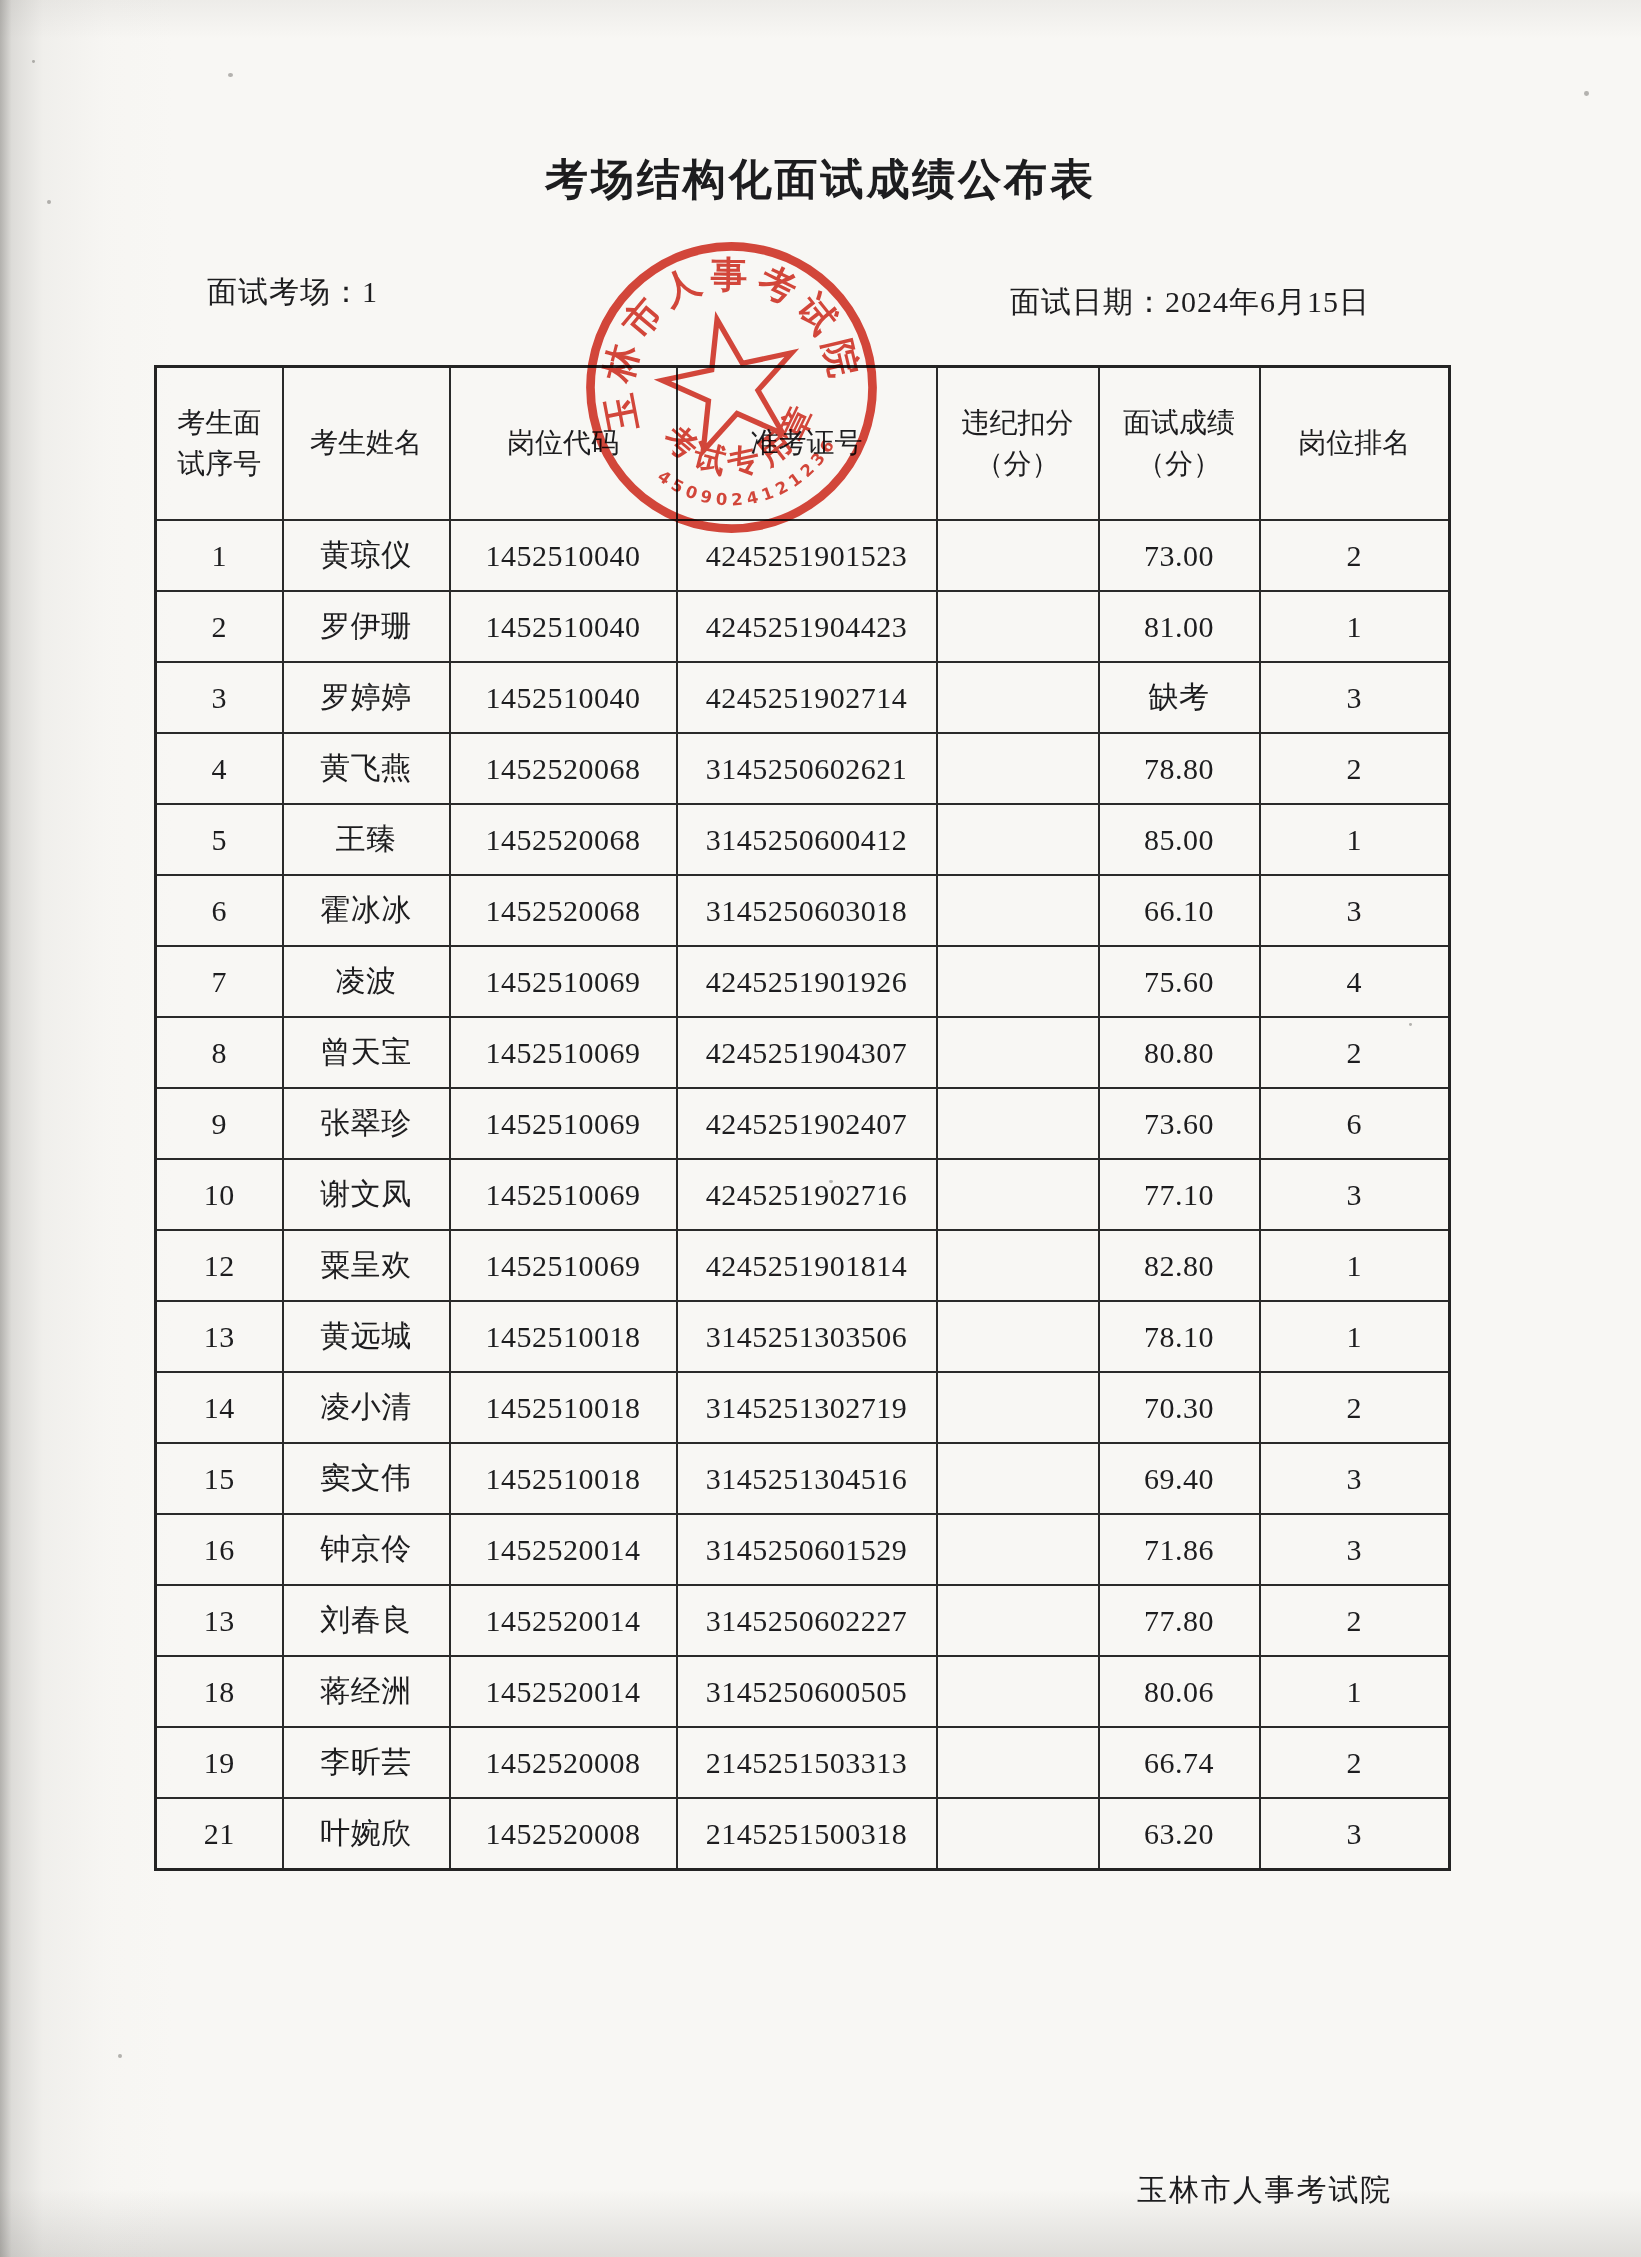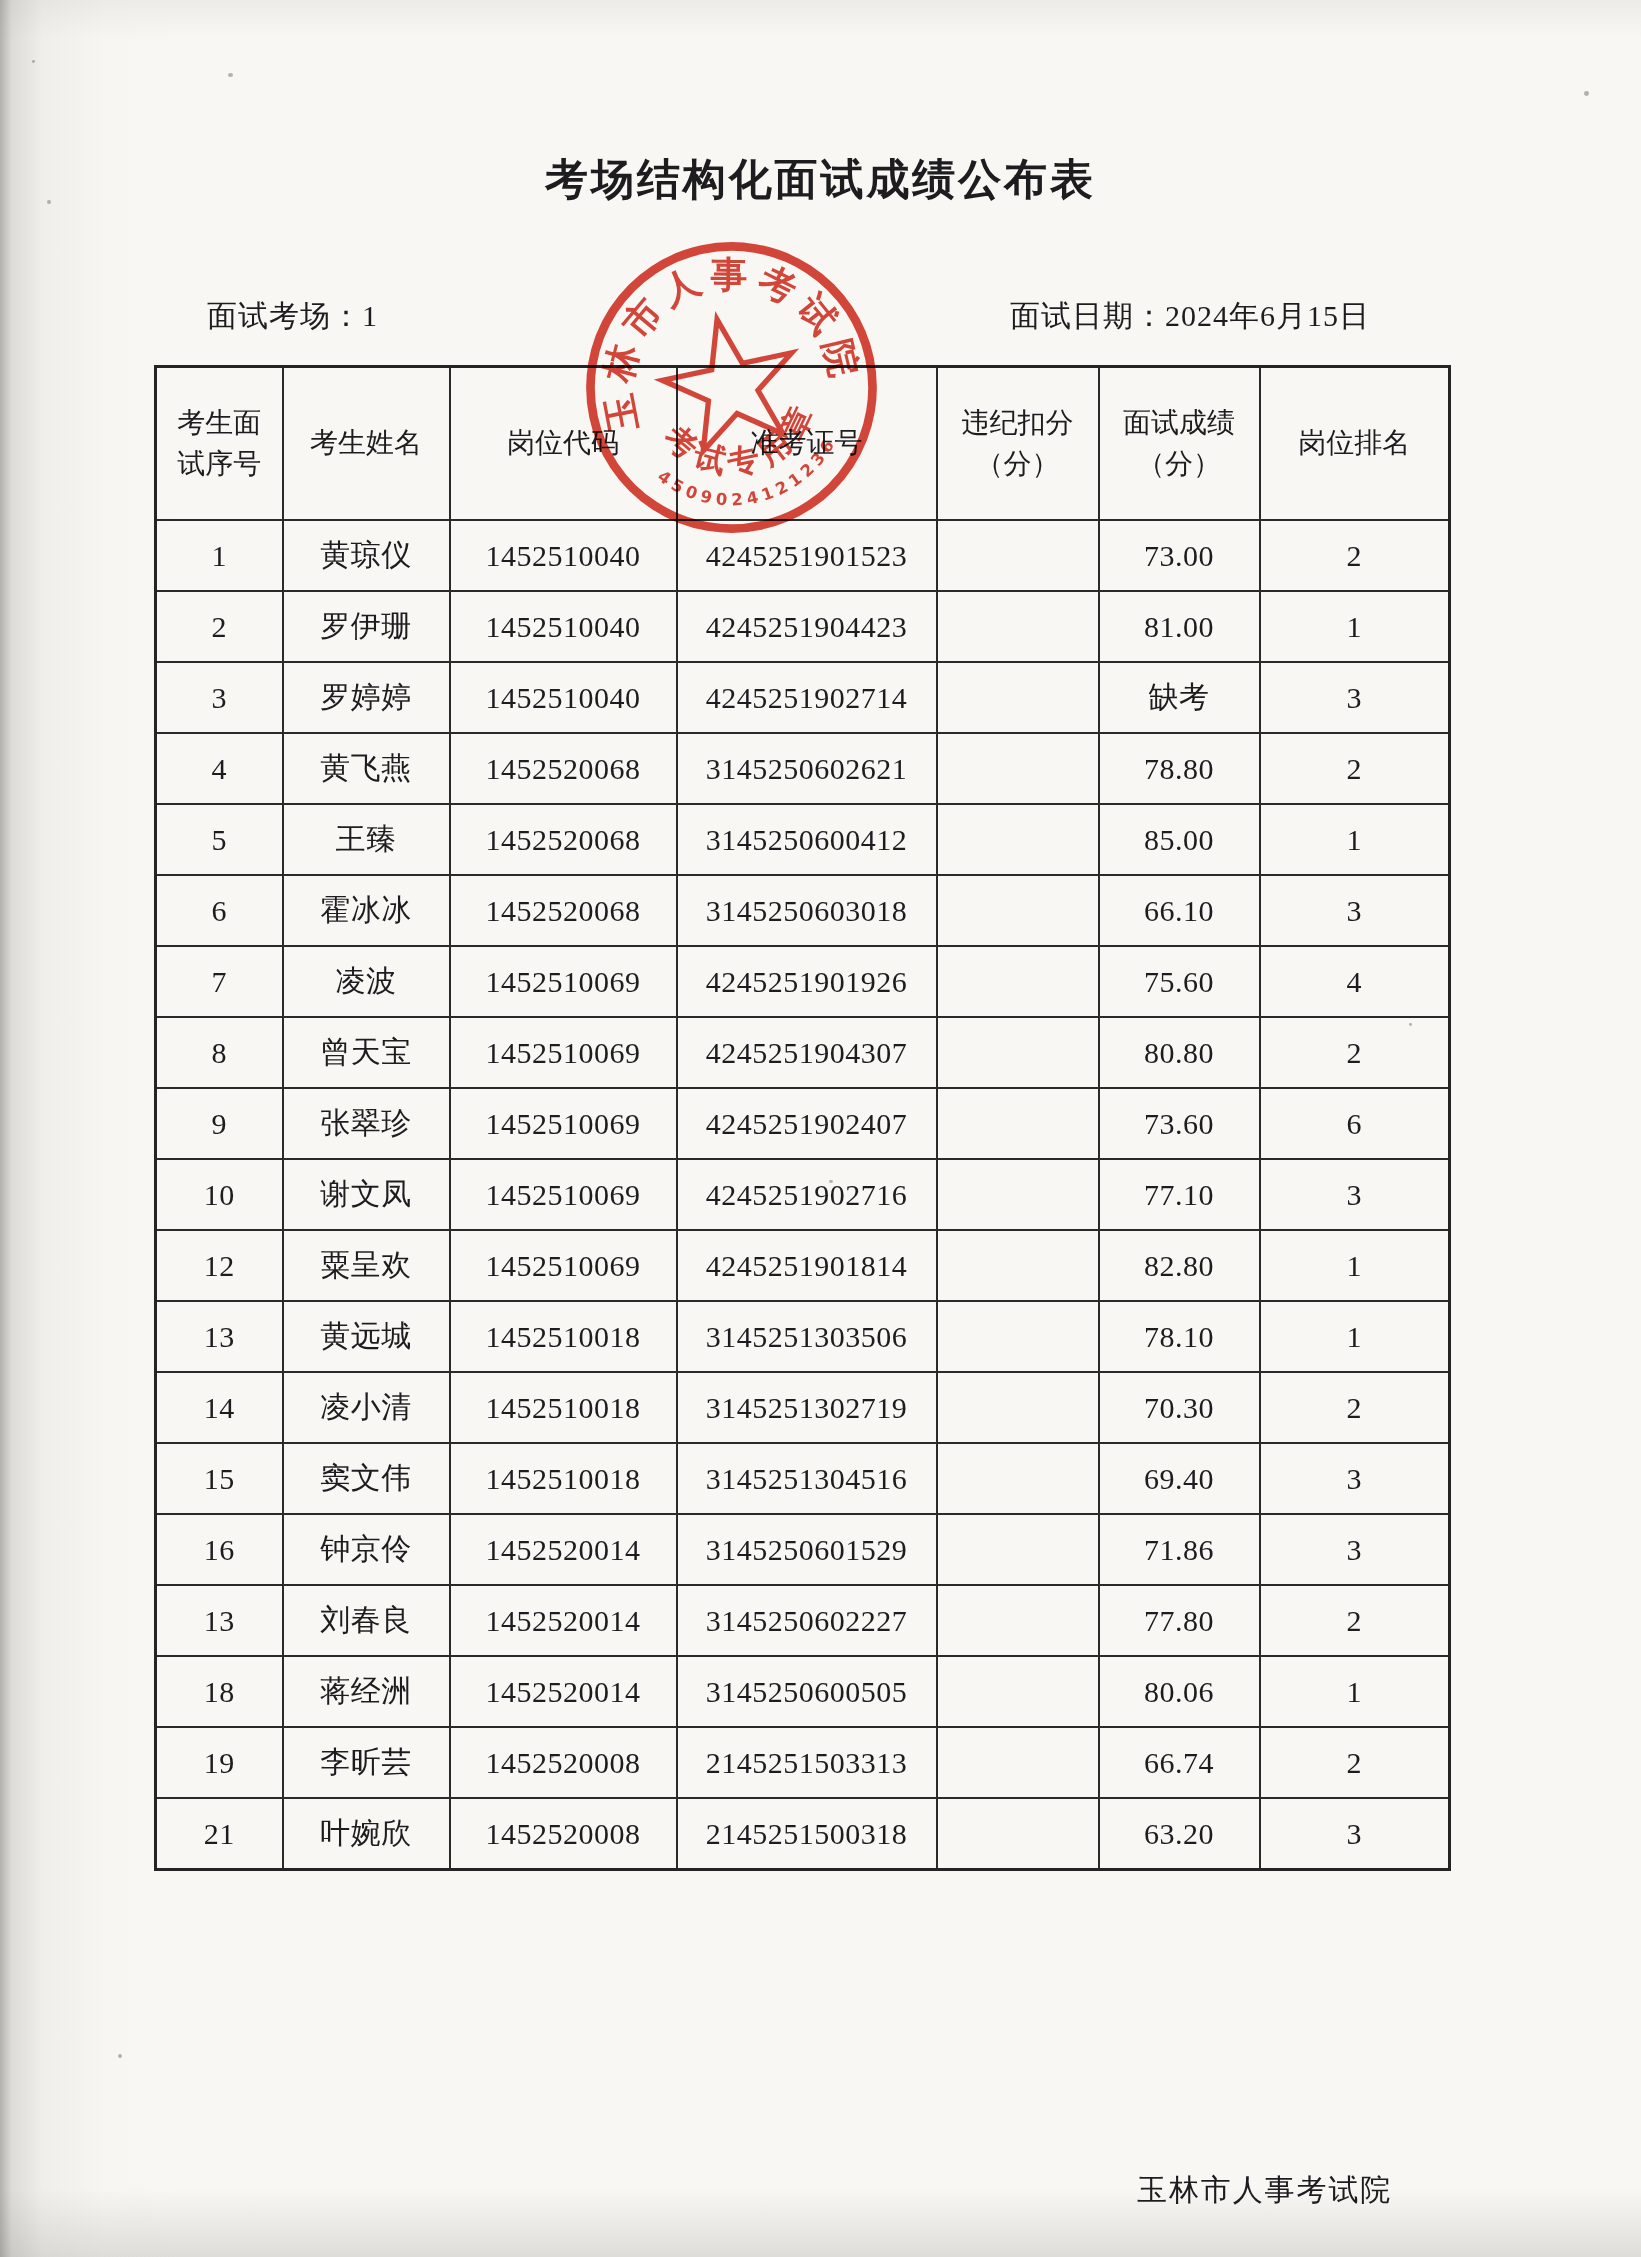--- a/index.html
+++ b/index.html
@@ -14,22 +14,22 @@
       linear-gradient(180deg, rgba(140,138,134,.10) 0px, rgba(0,0,0,0) 39px),
       #f8f7f4;
     overflow:hidden;
   }
   .title{
     position:absolute;left:0;top:151px;width:100%;
     text-align:center;font-size:43px;font-weight:bold;letter-spacing:2.9px;
     margin:0;
   }
   .meta{position:absolute;font-size:30px;letter-spacing:1px;}
-  .venue{left:207px;top:296px;}
-  .date{left:1010px;top:296px;}
+  .venue{left:207px;top:272px;}
+  .date{left:1010px;top:282px;}
   table.results{
     position:absolute;left:154px;top:365px;width:1295px;
     border-collapse:collapse;table-layout:fixed;
     border:3.9px solid #242424;
   }
   table.results th, table.results td{
     border:2.4px solid #2a2a2a;
     text-align:center;vertical-align:middle;
     font-weight:normal;
     overflow:hidden;

